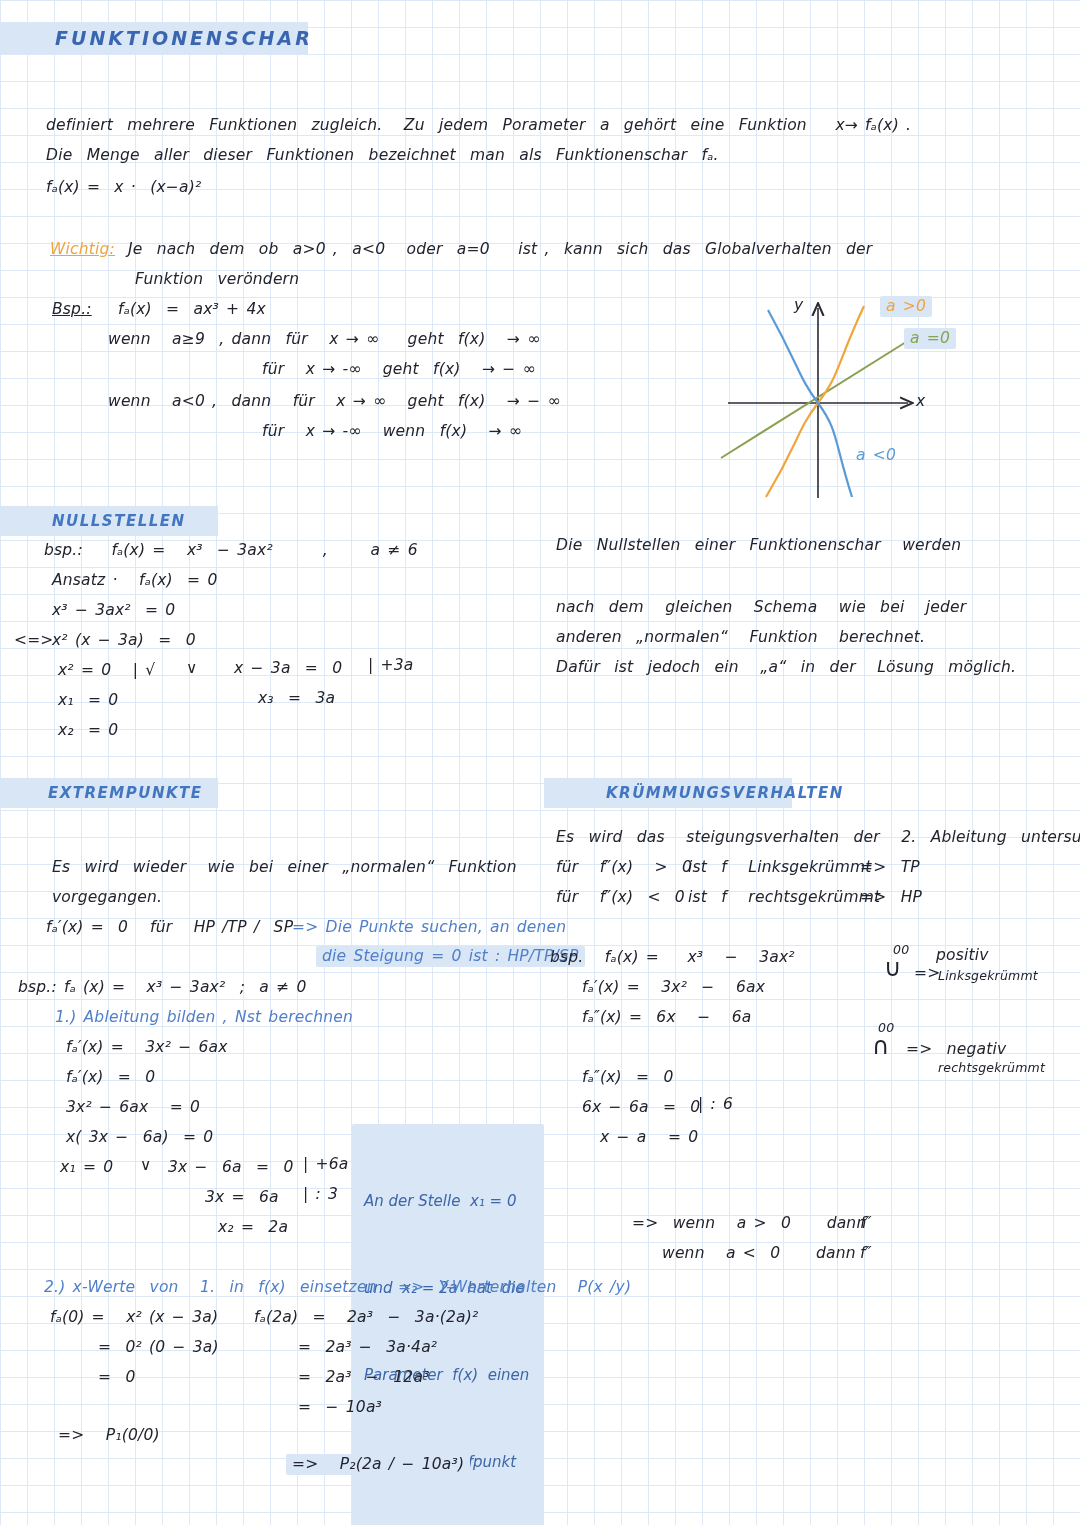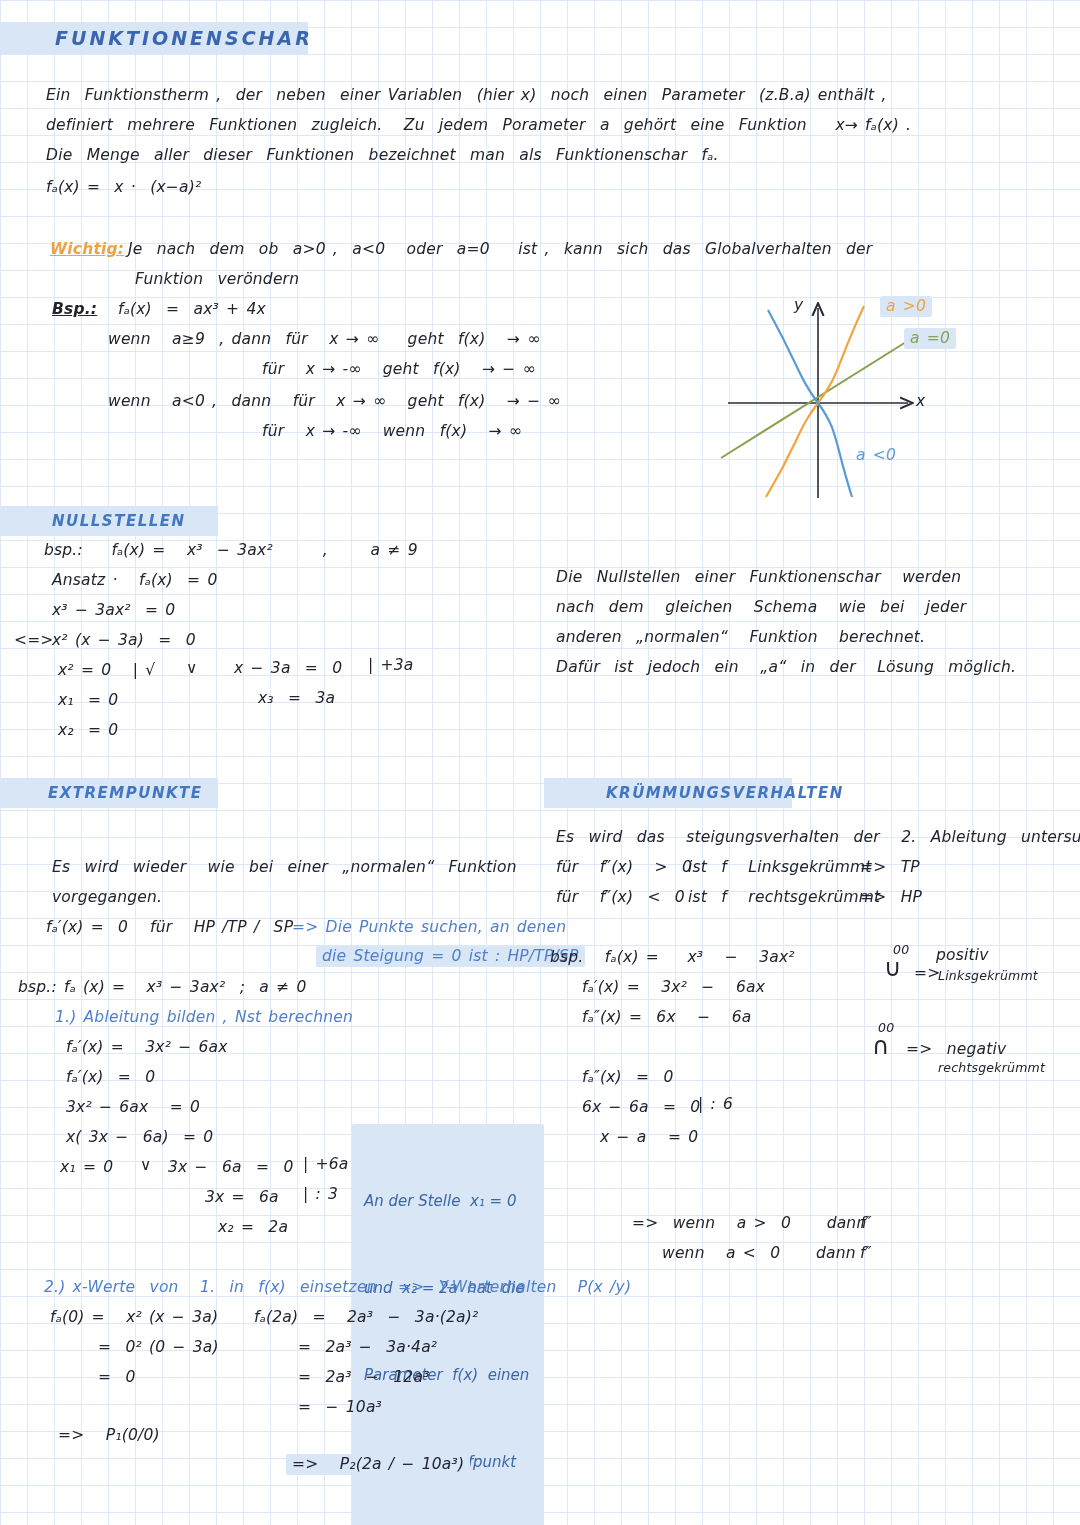--- a/index.html
+++ b/index.html
@@ -14,21 +14,21 @@
     font-family:"DejaVu Sans", sans-serif;
   }
   .hw {
     position:absolute; font-style:italic; font-size:15.5px; color:#23232e;
     white-space:pre; letter-spacing:.2px; word-spacing:2px; line-height:1.2;
   }
   .blue  { color:#4f7fc9;text-align:right; }
   .orange{ color:#eda440; }
   .olive { color:#8aa14f; }
   .cblue { color:#5b9bd5; }
-  .bold  { font-weight:bold; }
+  .bold  { font-weight:normal; }
   .und   { text-decoration:underline; }
   .hl    { background:#d8e6f6; padding:1px 6px; border-radius:2px; }
   .small { font-size:12.5px; }
   .band  { position:absolute; background:#d8e6f6; height:30px; }
   .sec-header {
     position:absolute; font-style:italic; font-weight:bold; font-size:15px;
     color:#4376c0; letter-spacing:1.5px; white-space:pre;
   }
   .title-text {
     position:absolute; font-style:italic; font-weight:bold; font-size:19px;
@@ -43,21 +43,20 @@
   .graph { position:absolute; }
 </style>
 </head>
 <body>
 
 <div class="page">
 
   <div class="band" style="left:0;top:22px;width:308px;height:32px"></div>
   <div class="title-text" style="left:55px;top:27px">FUNKTIONENSCHAR</div>
 
-  <div class="hw" style="left:46px;top:86px">Ein  Funktionstherm ,  der  neben  einer Variablen  (hier x)  noch  einen  Parameter  (z.B.a) enthält ,</div>
   <div class="hw" style="left:46px;top:116px">definiert  mehrere  Funktionen  zugleich.   Zu  jedem  Porameter  a  gehört  eine  Funktion    x→ fₐ(x) .</div>
   <div class="hw" style="left:46px;top:146px">Die  Menge  aller  dieser  Funktionen  bezeichnet  man  als  Funktionenschar  fₐ.</div>
   <div class="hw" style="left:46px;top:178px">fₐ(x) =  x ·  (x−a)²</div>
 
   <div class="hw orange bold und" style="left:50px;top:240px">Wichtig:</div>
   <div class="hw" style="left:128px;top:240px">Je  nach  dem  ob  a&gt;0 ,  a&lt;0   oder  a=0    ist ,  kann  sich  das  Globalverhalten  der</div>
   <div class="hw" style="left:135px;top:270px">Funktion  veröndern</div>
   <div class="hw bold und" style="left:52px;top:300px">Bsp.:</div>
   <div class="hw" style="left:118px;top:300px">fₐ(x)  =  ax³ + 4x</div>
   <div class="hw" style="left:108px;top:330px">wenn   a≥9  , dann  für   x → ∞    geht  f(x)   → ∞</div>
@@ -81,34 +80,34 @@
   </div>
   <div class="hw" style="left:794px;top:296px">y</div>
   <div class="hw" style="left:916px;top:392px">x</div>
   <div class="hw orange hl" style="left:880px;top:296px">a &gt;0</div>
   <div class="hw olive hl" style="left:904px;top:328px">a =0</div>
   <div class="hw cblue" style="left:856px;top:446px">a &lt;0</div>
 
   <div class="band" style="left:0;top:506px;width:218px"></div>
   <div class="sec-header" style="left:52px;top:512px">NULLSTELLEN</div>
 
-  <div class="hw" style="left:44px;top:541px">bsp.:    fₐ(x) =   x³  − 3ax²       ,      a ≠ 9</div>
+  <div class="hw" style="left:44px;top:541px">bsp.:    fₐ(x) =   x³  − 3ax²       ,      a ≠ 6</div>
   <div class="hw" style="left:52px;top:571px">Ansatz ·   fₐ(x)  = 0</div>
   <div class="hw" style="left:52px;top:601px">x³ − 3ax²  = 0</div>
   <div class="hw" style="left:14px;top:631px">&lt;=&gt;</div>
   <div class="hw" style="left:52px;top:631px">x² (x − 3a)  =  0</div>
   <div class="hw" style="left:58px;top:661px">x² = 0   | √</div>
   <div class="hw" style="left:186px;top:659px">∨</div>
   <div class="hw" style="left:234px;top:659px">x − 3a  =  0</div>
   <div class="hw" style="left:368px;top:656px">| +3a</div>
   <div class="hw" style="left:58px;top:691px">x₁  = 0</div>
   <div class="hw" style="left:258px;top:689px">x₃  =  3a</div>
   <div class="hw" style="left:58px;top:721px">x₂  = 0</div>
 
-  <div class="hw" style="left:556px;top:568px">Die  Nullstellen  einer  Funktionenschar   werden</div>
+  <div class="hw" style="left:556px;top:536px">Die  Nullstellen  einer  Funktionenschar   werden</div>
   <div class="hw" style="left:556px;top:598px">nach  dem   gleichen   Schema   wie  bei   jeder</div>
   <div class="hw" style="left:556px;top:628px">anderen  „normalen“   Funktion   berechnet.</div>
   <div class="hw" style="left:556px;top:658px">Dafür  ist  jedoch  ein   „a“  in  der   Lösung  möglich.</div>
 
   <div class="band" style="left:0;top:778px;width:218px"></div>
   <div class="sec-header" style="left:48px;top:784px">EXTREMPUNKTE</div>
 
   <div class="hw" style="left:52px;top:858px">Es  wird  wieder   wie  bei  einer  „normalen“  Funktion</div>
   <div class="hw" style="left:52px;top:888px">vorgegangen.</div>
   <div class="hw" style="left:46px;top:918px">fₐ′(x) =  0</div>

